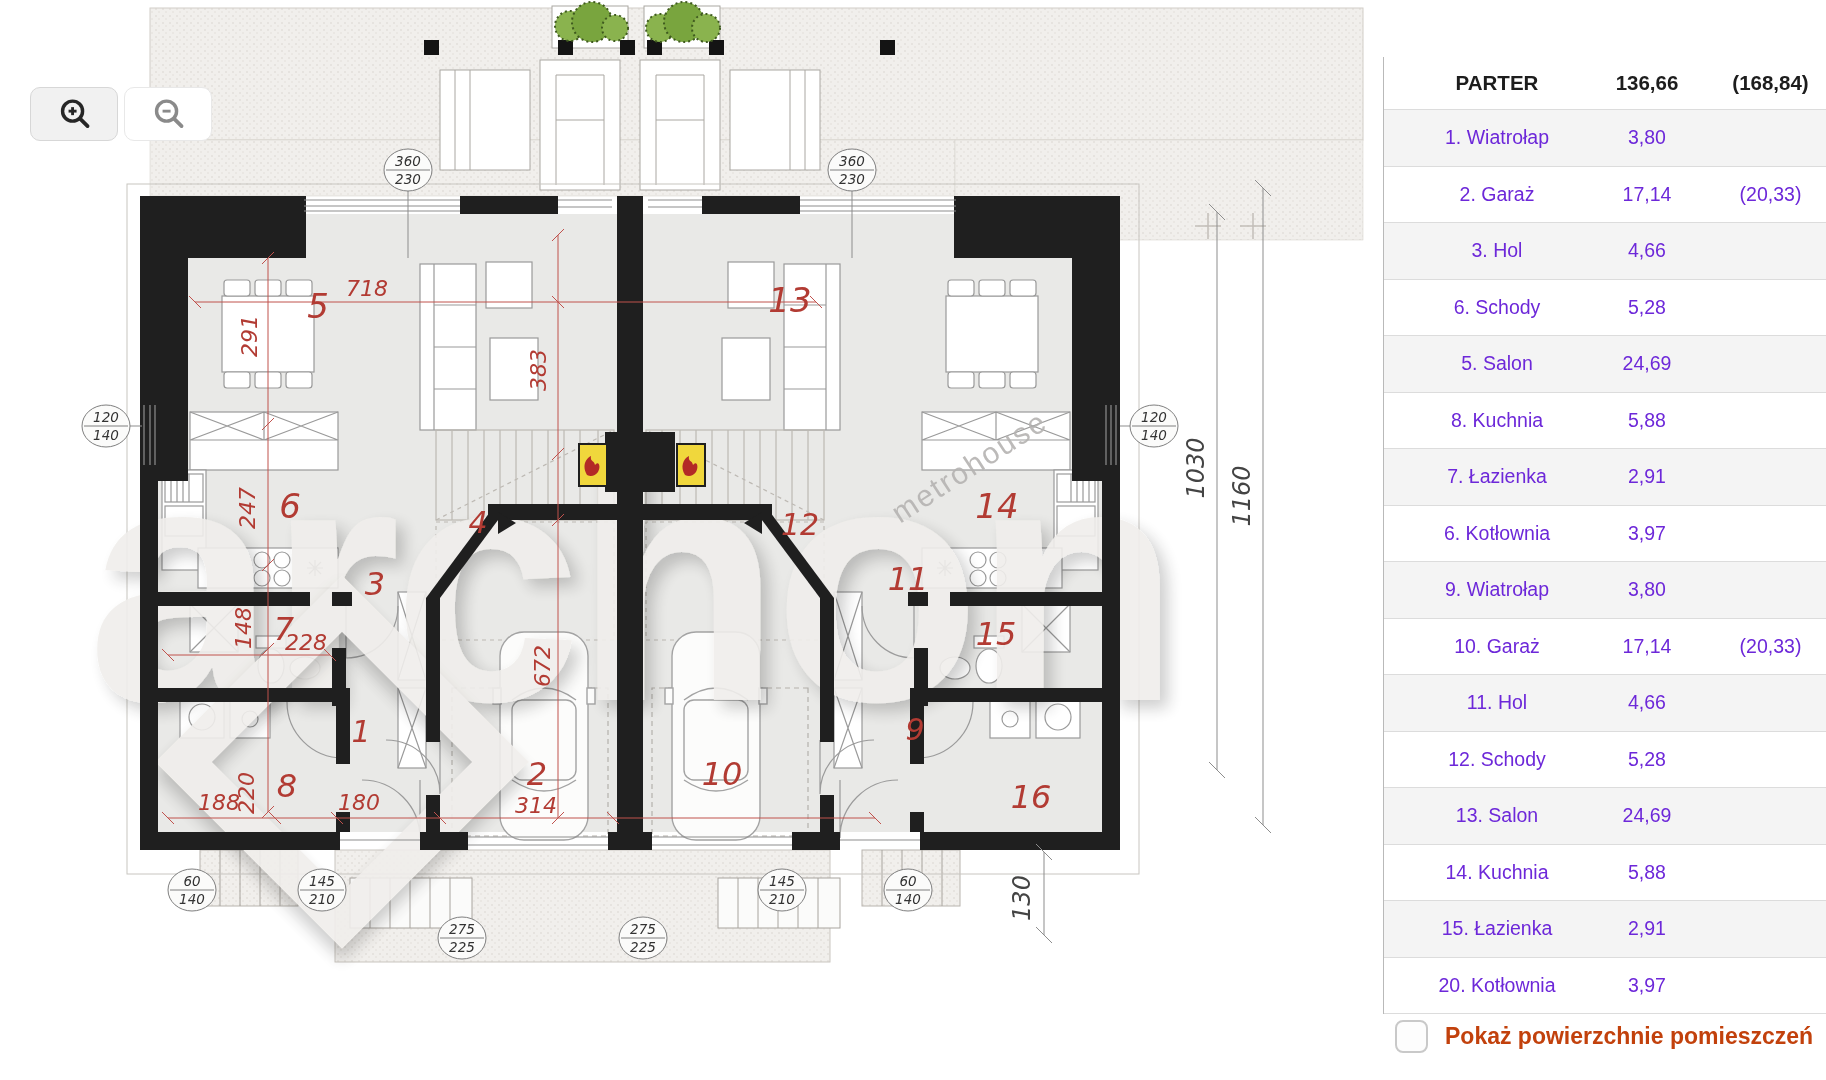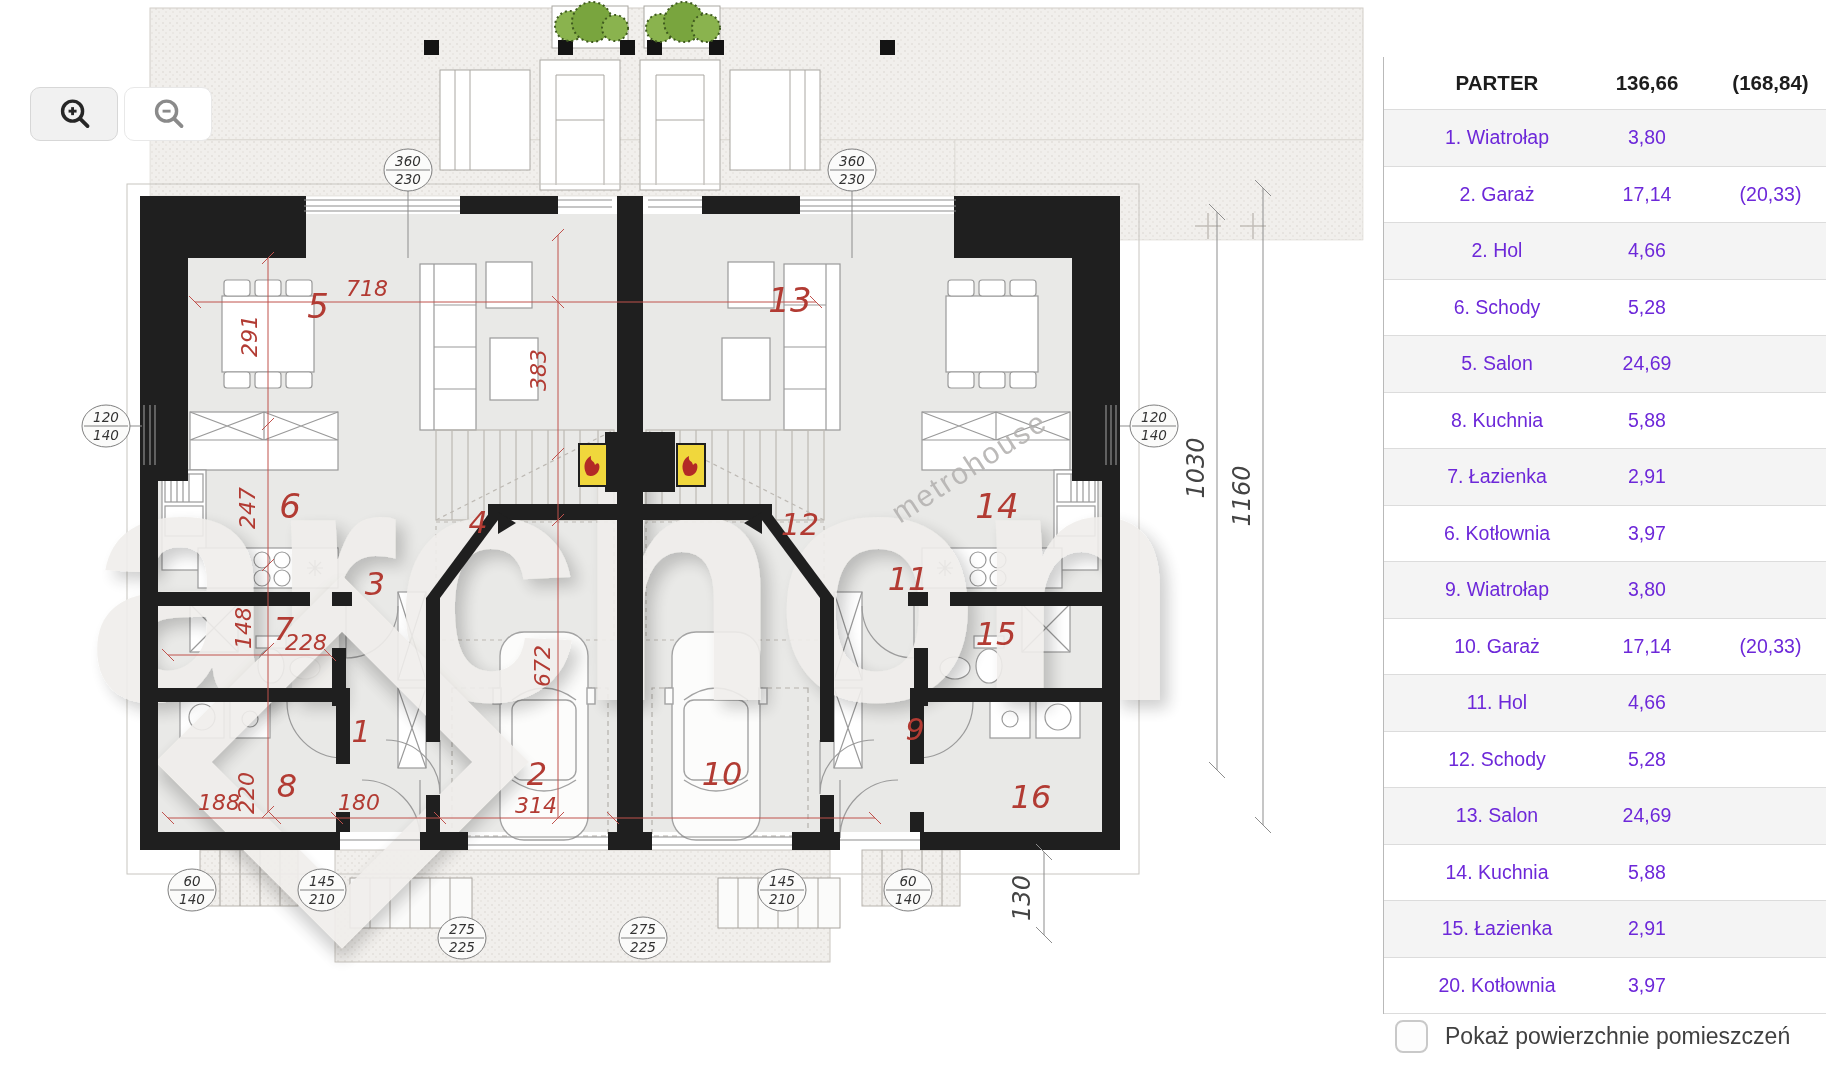--- a/index.html
+++ b/index.html
@@ -24,21 +24,21 @@
   .tbl-row:first-child{border-top:none;height:52px;}
   .tbl-row.head{font-weight:bold;font-size:20.5px;color:#1d1d1d;}
   .tbl-row.shade{background:#f4f4f4;}
   .cell-name{padding-left:17px;}
   .tbl-row:last-child{border-bottom:1px solid #dcdcdc;}
 
   
   #show-areas{position:absolute;left:1395px;top:1020px;display:flex;align-items:center;gap:17px;}
   #show-areas input{appearance:none;-webkit-appearance:none;width:33px;height:33px;margin:0;
     border:2px solid #c9c9c9;border-radius:8px;background:#fdfdfd;cursor:pointer;}
-  #show-areas label{font-size:23px;color:#404040;cursor:pointer;}
+  #show-areas label{font-size:23px;color:#c2410c;cursor:pointer;font-weight:bold;}
 </style>
 </head>
 <body>
 
 <div id="stage">
 
   <div id="plan-wrap">
   <svg width="1380" height="1080" viewBox="0 0 1380 1080">
     <defs>
       <pattern id="stip" width="7" height="7" patternUnits="userSpaceOnUse">
@@ -393,21 +393,21 @@
       <span class="cell-name">1. Wiatrołap</span>
         <span>3,80</span>
         <span></span>
     </div>
     <div class="tbl-row">
       <span class="cell-name">2. Garaż</span>
         <span>17,14</span>
         <span>(20,33)</span>
     </div>
     <div class="tbl-row shade">
-      <span class="cell-name">2. Hol</span>
+      <span class="cell-name">3. Hol</span>
         <span>4,66</span>
         <span></span>
     </div>
     <div class="tbl-row">
       <span class="cell-name">6. Schody</span>
         <span>5,28</span>
         <span></span>
     </div>
     <div class="tbl-row shade">
       <span class="cell-name">5. Salon</span>

